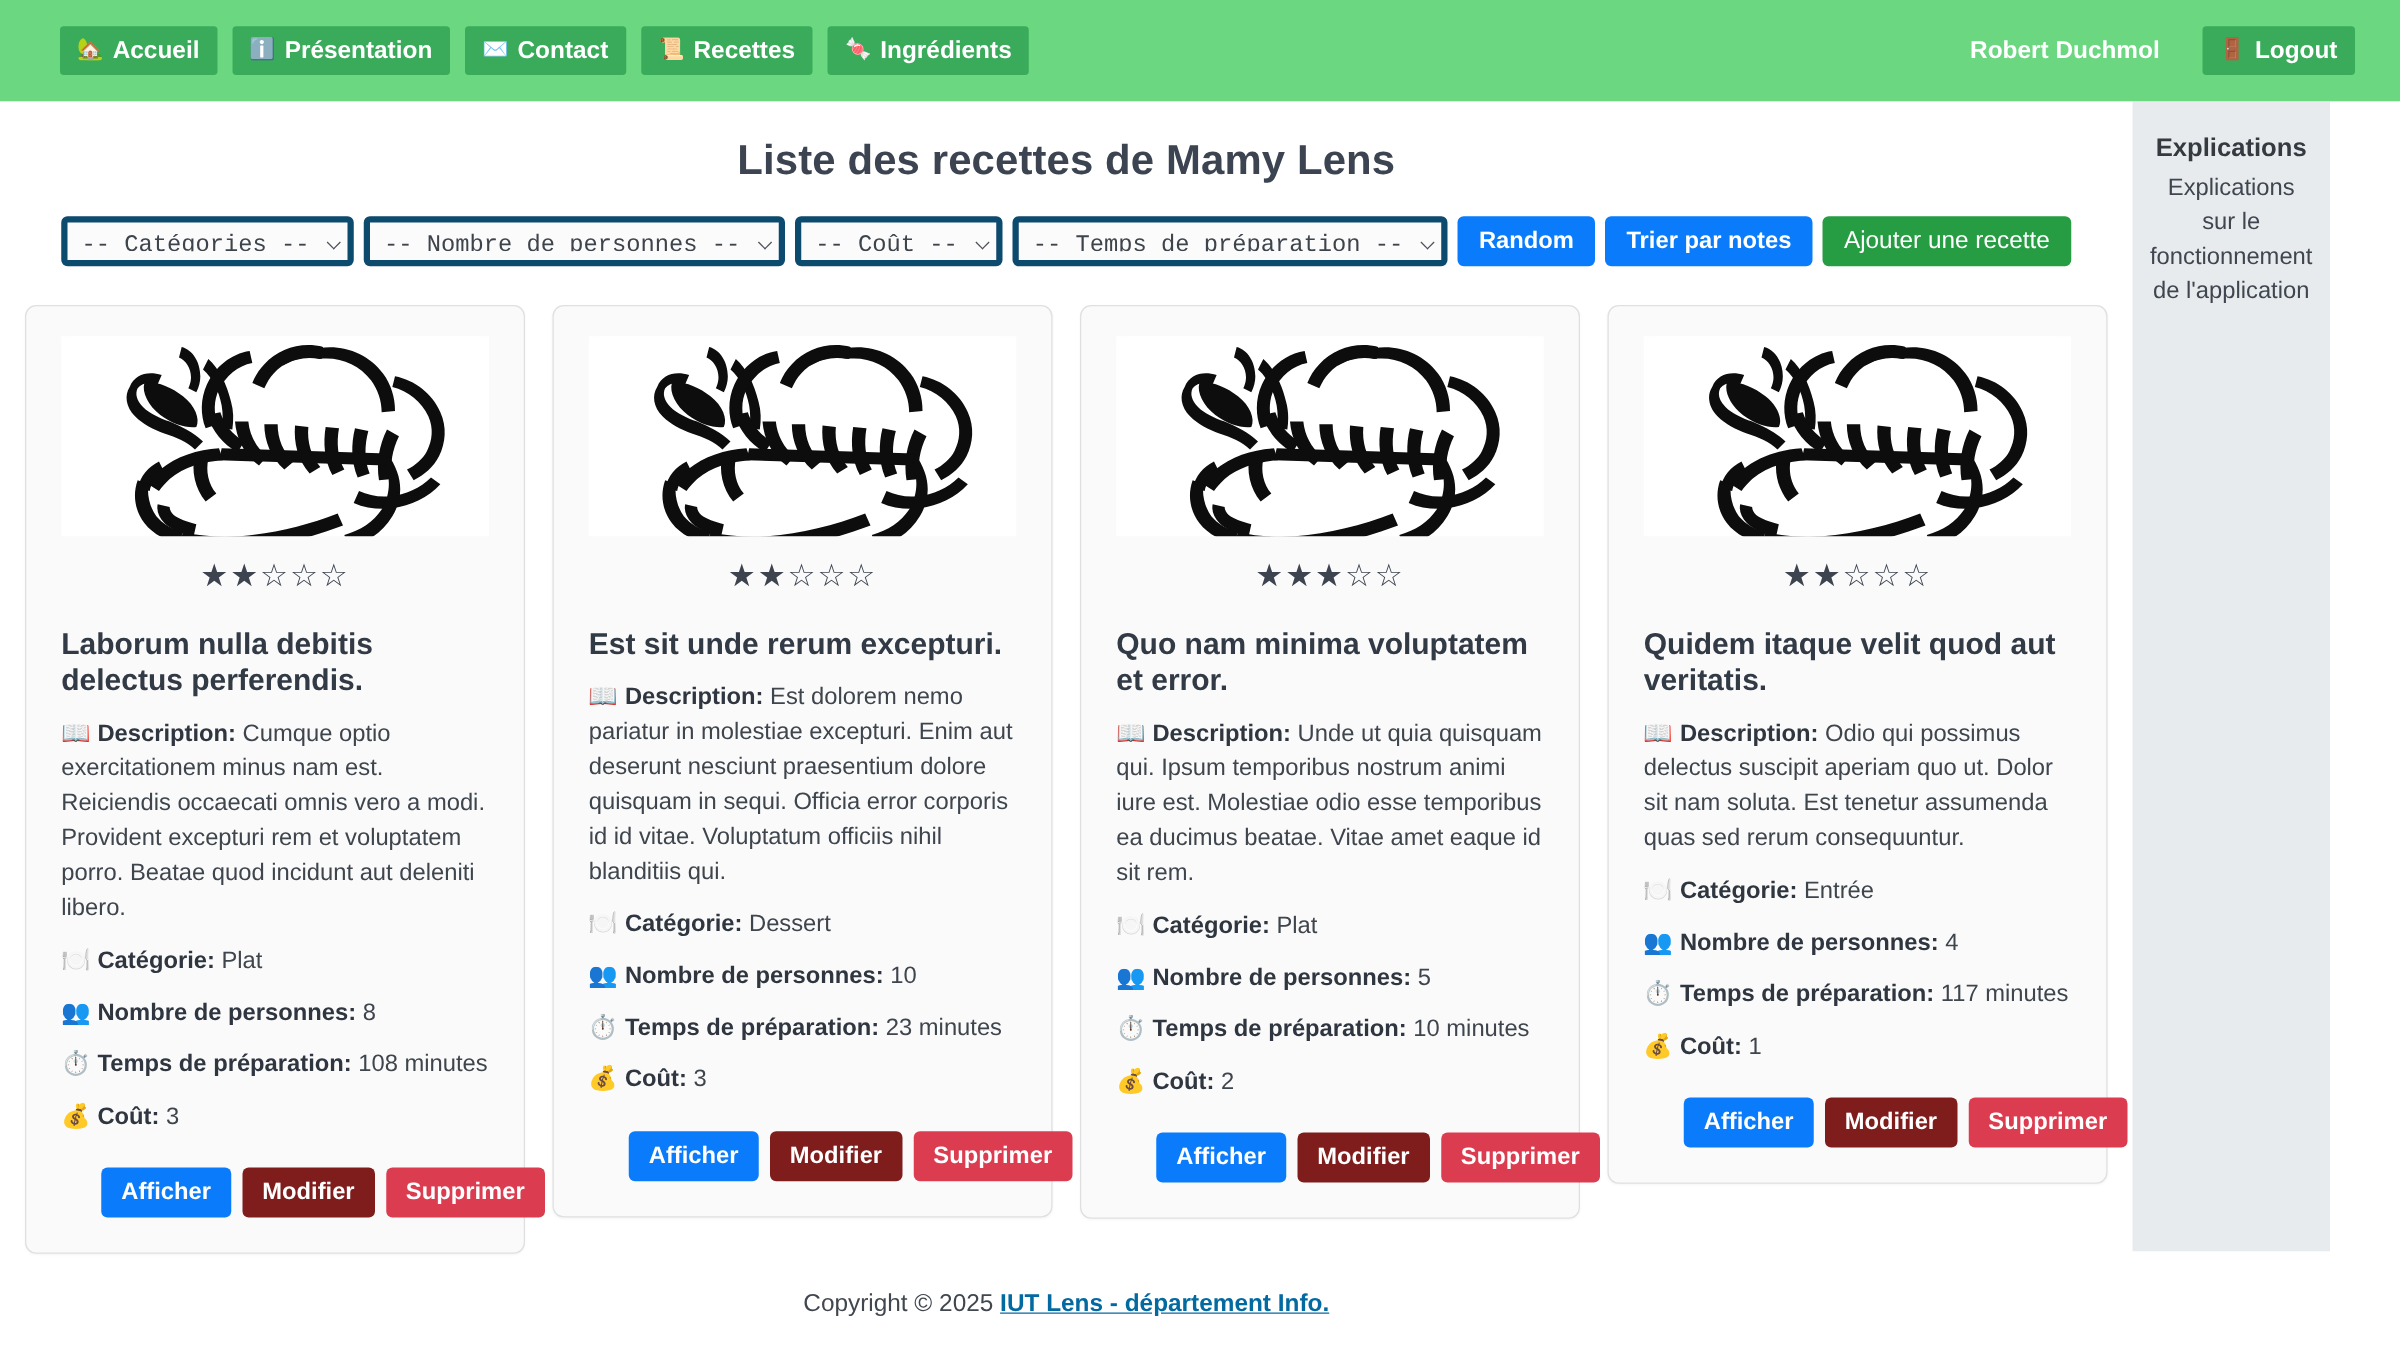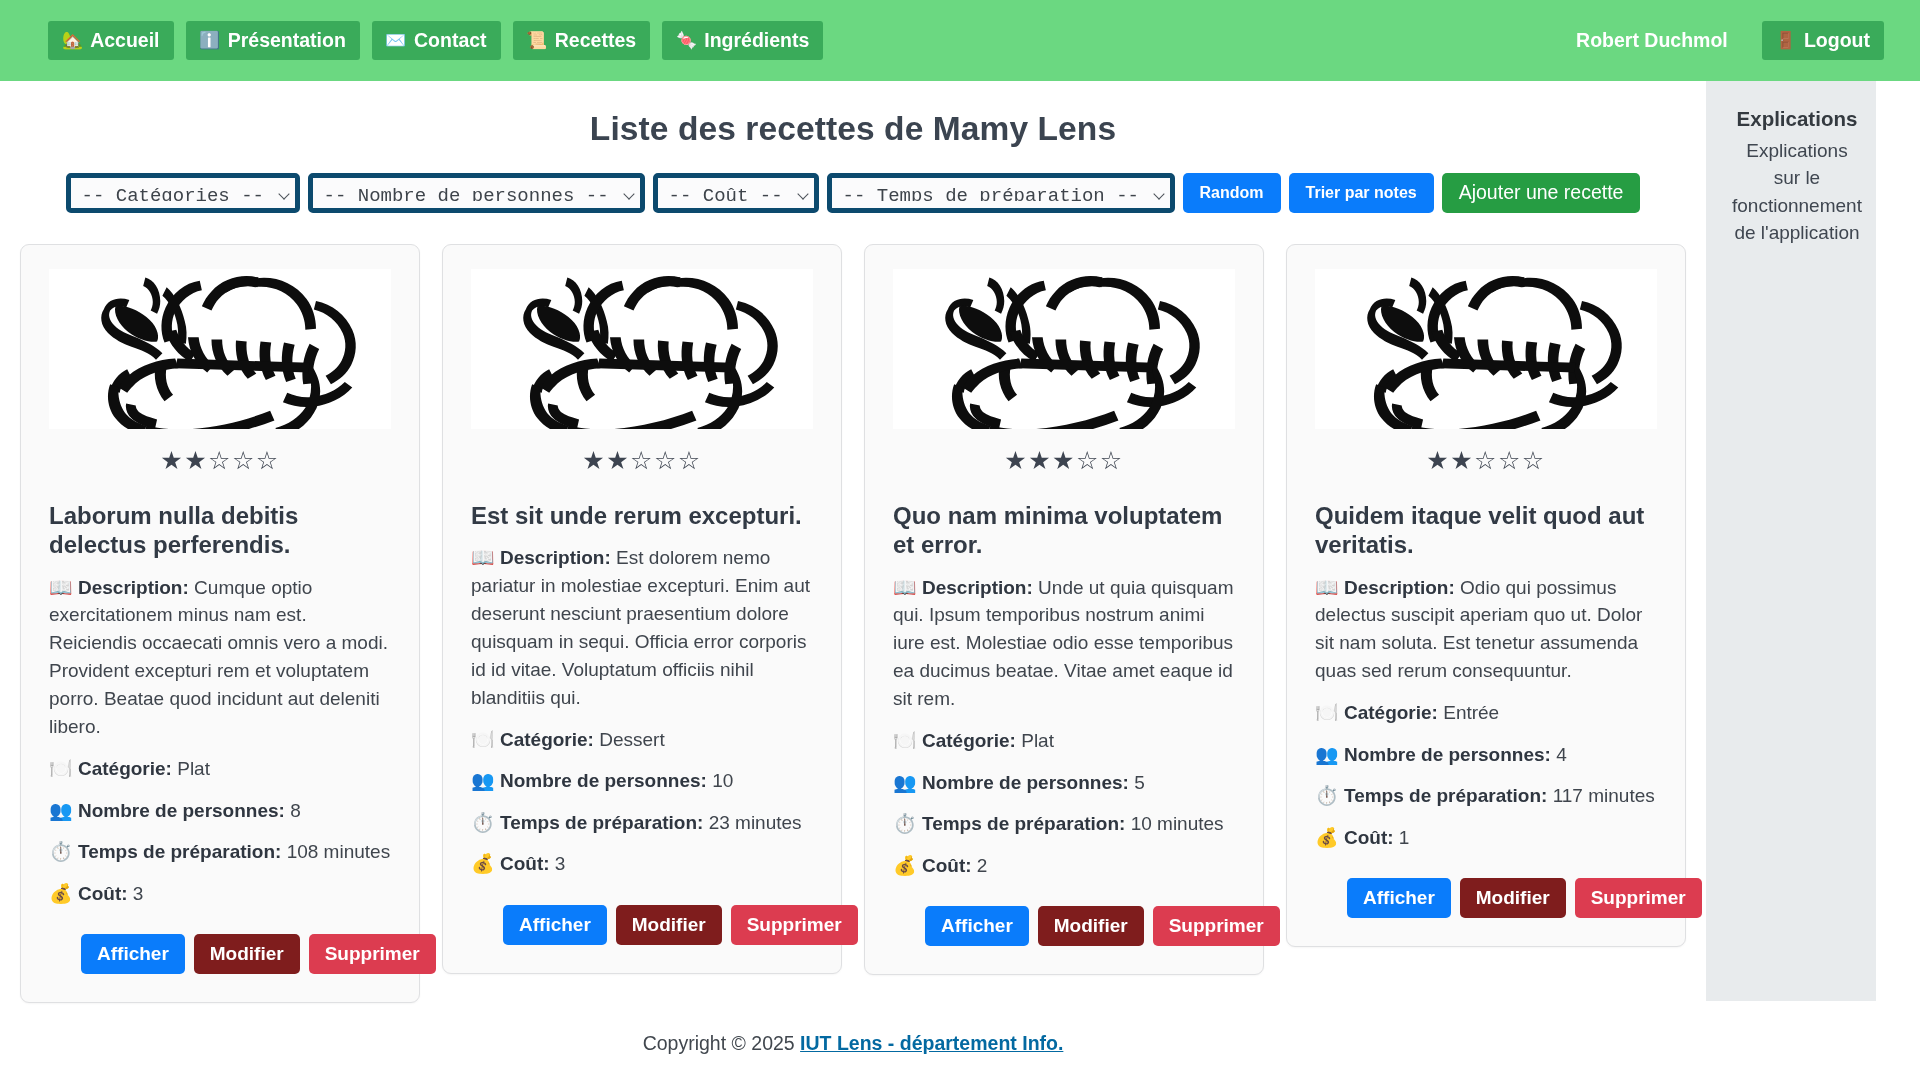--- a/index.html
+++ b/index.html
@@ -59,21 +59,21 @@
     width: 1792px;
     height: 999px;
   }
   .main-col {
     width: 1722px;
     position: relative;
   }
   .side-col {
     width: 198px;
     background: #e8ebed;
-    padding: 24px 14px 0 26px;
+    padding: 24px 14px 0 14px;
     text-align: center;
     height: 920px;
   }
   .side-title {
     font-size: 20.5px;
     font-weight: bold;
     color: #343a40;
     margin: 0 0 4px 0;
     line-height: 1.35;
   }
@@ -125,21 +125,21 @@
     width: 7px; height: 7px;
     border-right: 1.6px solid #4c5259;
     border-bottom: 1.6px solid #4c5259;
     transform: rotate(45deg);
     pointer-events: none;
   }
   .btn {
     border: none;
     border-radius: 5px;
     color: #fff;
-    font-size: 16px;
+    font-size: 19px;
     font-family: "Liberation Sans", "DejaVu Sans", sans-serif;
     padding: 9px 17px;
     height: 40px;
     cursor: pointer;
     white-space: nowrap;
     line-height: 1.1;
   }
   .btn-primary { background: #0a7cfb; font-weight: bold; }
   .btn-success { background: #269d43; font-weight: normal; font-size: 19.5px; }
 

